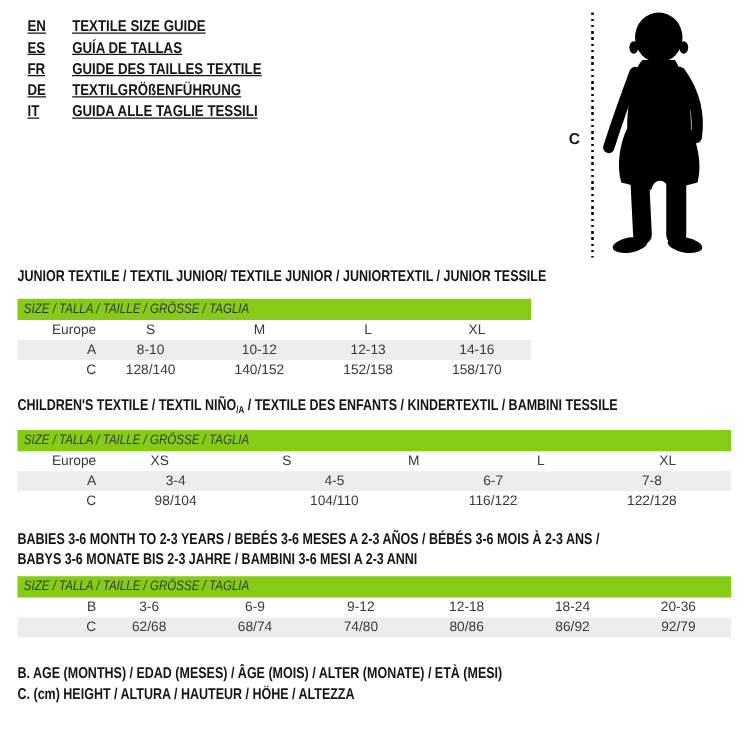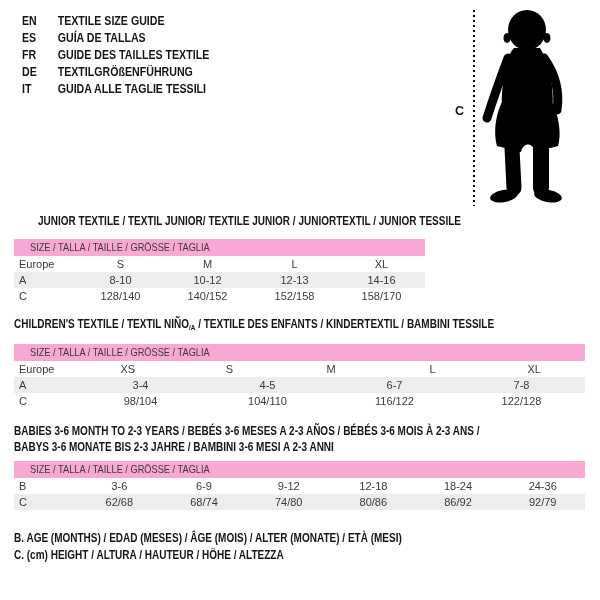--- a/index.html
+++ b/index.html
@@ -4,42 +4,42 @@
 <style>
   html,body { margin:0; padding:0; background:#fff; }
   .canvas {
     position:relative; width:600px; height:600px; background:#ffffff;
     font-family:"Liberation Sans", sans-serif; color:#151515; overflow:hidden;
   }
   .cond { display:inline-block; transform:scaleX(0.8); transform-origin:0 50%; white-space:nowrap; }
   .cond85 { display:inline-block; transform:scaleX(0.85); transform-origin:0 50%; white-space:nowrap; }
 
   
-  .lang-block { position:absolute; left:22px; top:13px; }
+  .lang-block { position:absolute; left:22px; top:13px;text-decoration:underline; }
   .lang-row { display:flex; height:17px; line-height:17px; font-size:12.5px; font-weight:bold; }
   .lang-row .code { width:42px; }
 
   
   .dotted-line {
     position:absolute; left:473px; top:10px; width:2px; height:196px;
     background:repeating-linear-gradient(to bottom,#000 0 2px,transparent 2px 5px);
   }
   .figure-label { position:absolute; left:455px; top:104px; font-size:12.5px; font-weight:bold; }
   .baby-svg { position:absolute; left:480px; top:6px; }
 
   
   .sec-title { position:absolute; left:14px; font-size:12.5px; font-weight:bold; line-height:16px; white-space:nowrap; }
   .sub { font-size:8px; vertical-align:-2px; }
 
   
   .size-table { position:absolute; left:14px; }
-  .band { height:17px; line-height:17px; background:#f9a8d4; font-size:11px; color:#3a3a3a; padding-left:16px; overflow:hidden; }
+  .band { height:17px; line-height:17px; background:#84cc16; font-size:11px; color:#3a3a3a; padding-left:5px; overflow:hidden;font-style:italic; }
   .trow { display:flex; height:16px; line-height:16px; font-size:11px; color:#3a3a3a; }
   .trow.alt { background:#ededed; }
-  .trow .lbl { width:58px; padding-left:5px; }
+  .trow .lbl { width:58px; padding-left:5px;text-align:right; }
   .trow .cell { flex:1; text-align:center; }
 
   
   .notes { position:absolute; left:14px; top:530px; }
   .note-line { height:17px; line-height:17px; font-size:12.5px; font-weight:bold; white-space:nowrap; }
 </style>
 </head>
 <body>
 
 <div class="canvas">
@@ -78,21 +78,21 @@
       <path d="M28,52 C22,68 14,90 7,112" fill="none" stroke="#000" stroke-width="9" stroke-linecap="round"></path>
       <path d="M64,52 C74,66 80,84 77,104" fill="none" stroke="#000" stroke-width="9" stroke-linecap="round"></path>
       <path d="M22,96 L72,96 C78,108 82,126 78,140 L55,146 C53,136 43,136 41,146 L17,140 C13,126 16,108 22,96 Z"></path>
       <path d="M32,142 L34,182" fill="none" stroke="#000" stroke-width="15" stroke-linecap="round"></path>
       <path d="M61,142 L61,182" fill="none" stroke="#000" stroke-width="16" stroke-linecap="round"></path>
       <ellipse cx="24" cy="190" rx="14" ry="6" transform="rotate(-10 24 190)"></ellipse>
       <ellipse cx="68" cy="190" rx="14" ry="6" transform="rotate(10 68 190)"></ellipse>
     </g>
   </svg>
 
-  <div class="sec-title" style="top:213px;margin-left:24px;">
+  <div class="sec-title" style="top:213px;">
     <span class="cond">JUNIOR TEXTILE / TEXTIL JUNIOR/ TEXTILE JUNIOR / JUNIORTEXTIL / JUNIOR TESSILE</span>
   </div>
   <div class="size-table" style="top:239px; width:411px;">
     <div class="band">
       <span class="cond" style="transform:scaleX(0.84);">SIZE / TALLA / TAILLE / GRÖSSE / TAGLIA</span>
     </div>
     <div class="trow">
       <span class="lbl">Europe</span>
       <span class="cell">S</span>
       <span class="cell">M</span>
@@ -154,21 +154,21 @@
     <div class="band">
       <span class="cond" style="transform:scaleX(0.84);">SIZE / TALLA / TAILLE / GRÖSSE / TAGLIA</span>
     </div>
     <div class="trow">
       <span class="lbl">B</span>
       <span class="cell">3-6</span>
       <span class="cell">6-9</span>
       <span class="cell">9-12</span>
       <span class="cell">12-18</span>
       <span class="cell">18-24</span>
-      <span class="cell">24-36</span>
+      <span class="cell">20-36</span>
     </div>
     <div class="trow alt">
       <span class="lbl">C</span>
       <span class="cell">62/68</span>
       <span class="cell">68/74</span>
       <span class="cell">74/80</span>
       <span class="cell">80/86</span>
       <span class="cell">86/92</span>
       <span class="cell">92/79</span>
     </div>

